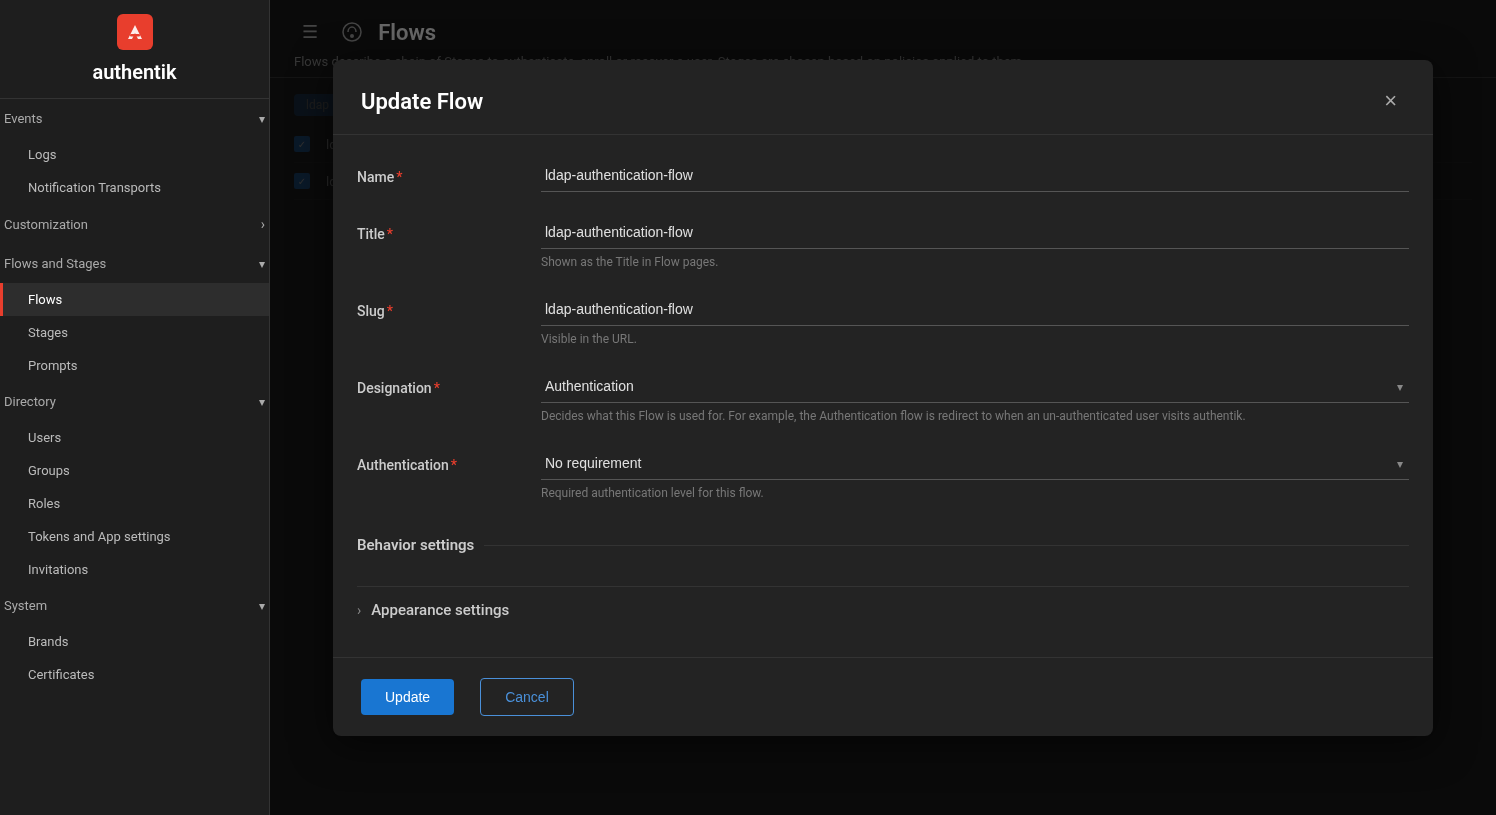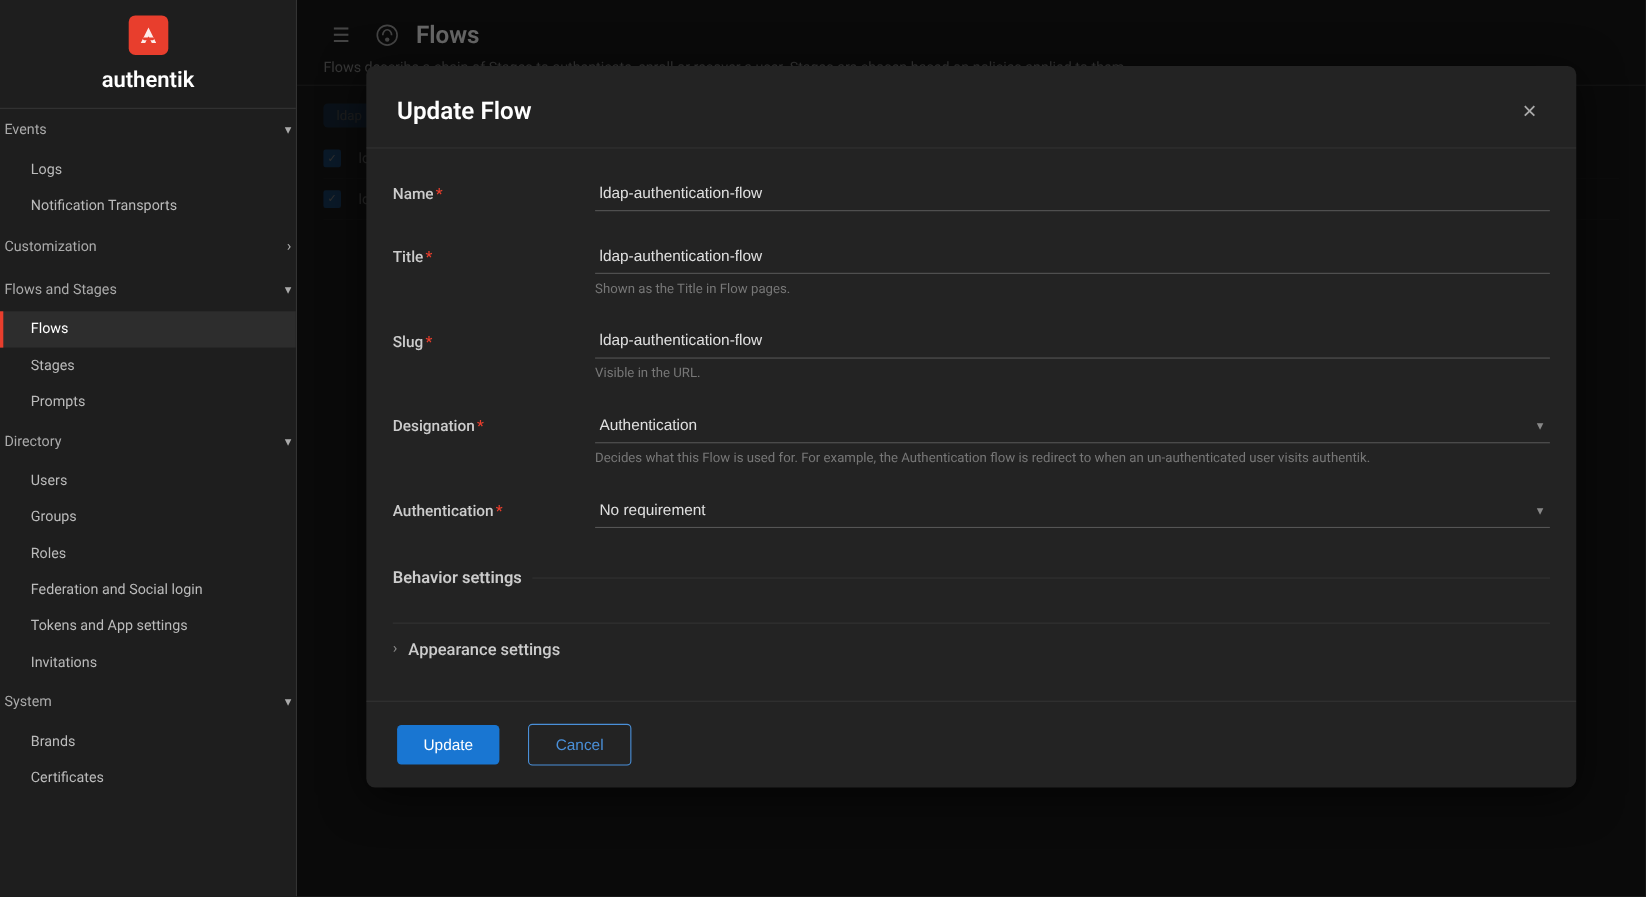--- a/index.html
+++ b/index.html
@@ -405,23 +405,20 @@
     <span class="chevron-down"></span>
   </div>
   <div class="sidebar-item">
     <span>Users</span>
   </div>
   <div class="sidebar-item">
     <span>Groups</span>
   </div>
   <div class="sidebar-item">
     <span>Roles</span>
-  </div>
-  <div class="sidebar-item">
-    <span>Federation and Social login</span>
   </div>
   <div class="sidebar-item">
     <span>Tokens and App settings</span>
   </div>
   <div class="sidebar-item">
     <span>Invitations</span>
   </div>
 
   <div class="sidebar-section-header">
     <span>System</span>
@@ -534,20 +531,21 @@
           <div class="form-field">
             <div class="form-select-wrapper">
               <select class="form-select">
                 <option>No requirement</option>
                 <option>Require unauthenticated</option>
                 <option>Require authenticated</option>
                 <option>Require superuser</option>
               </select>
               <span class="select-arrow">▾</span>
             </div>
+            <p class="form-hint">Required authentication level for this flow.</p>
           </div>
         </div>
 
         <div class="section-divider">
           <div class="section-divider-header">
             <span class="section-divider-title">Behavior settings</span>
             <div class="section-divider-line"></div>
           </div>
         </div>
 

